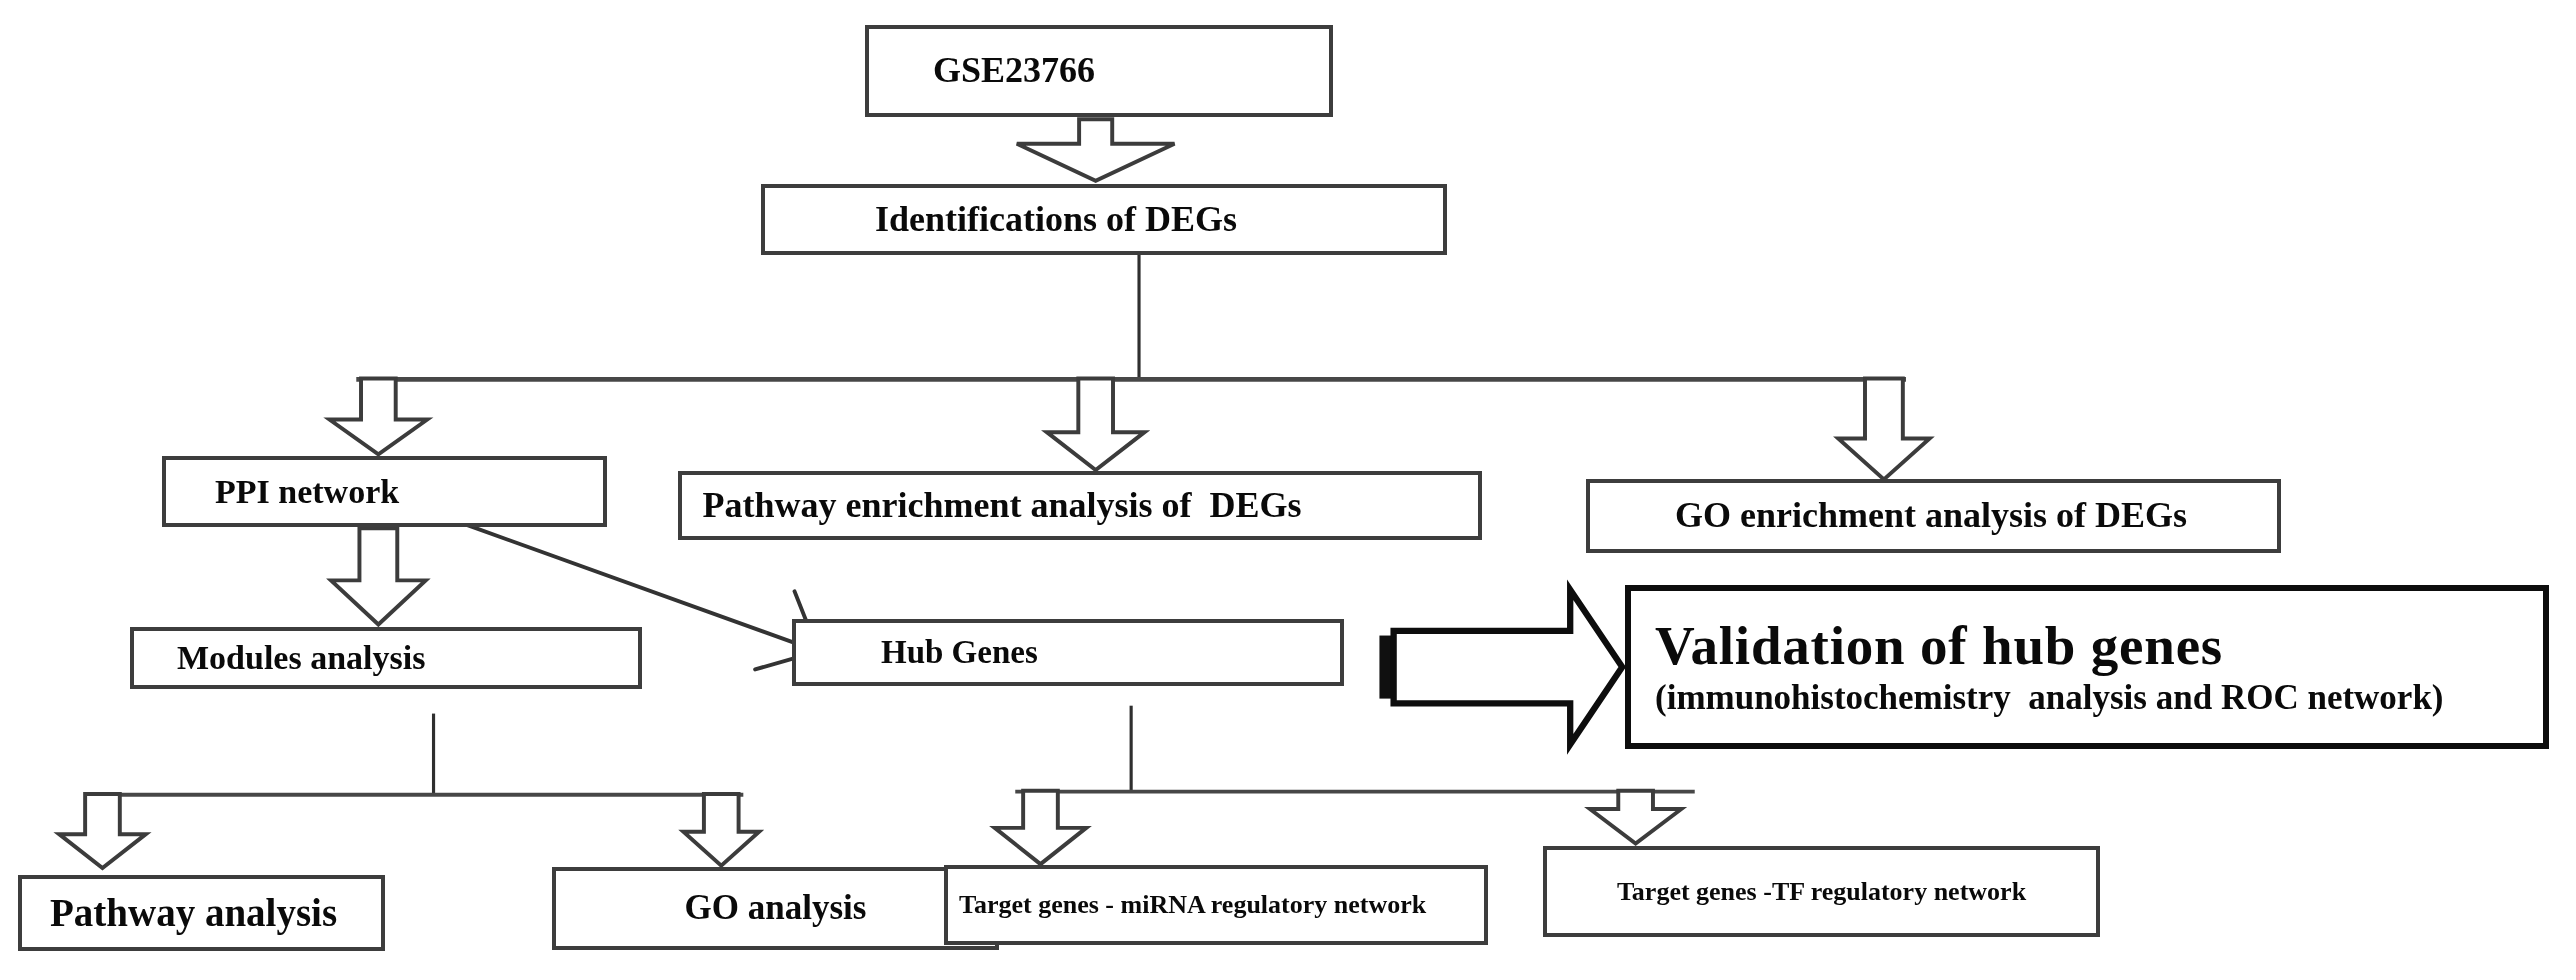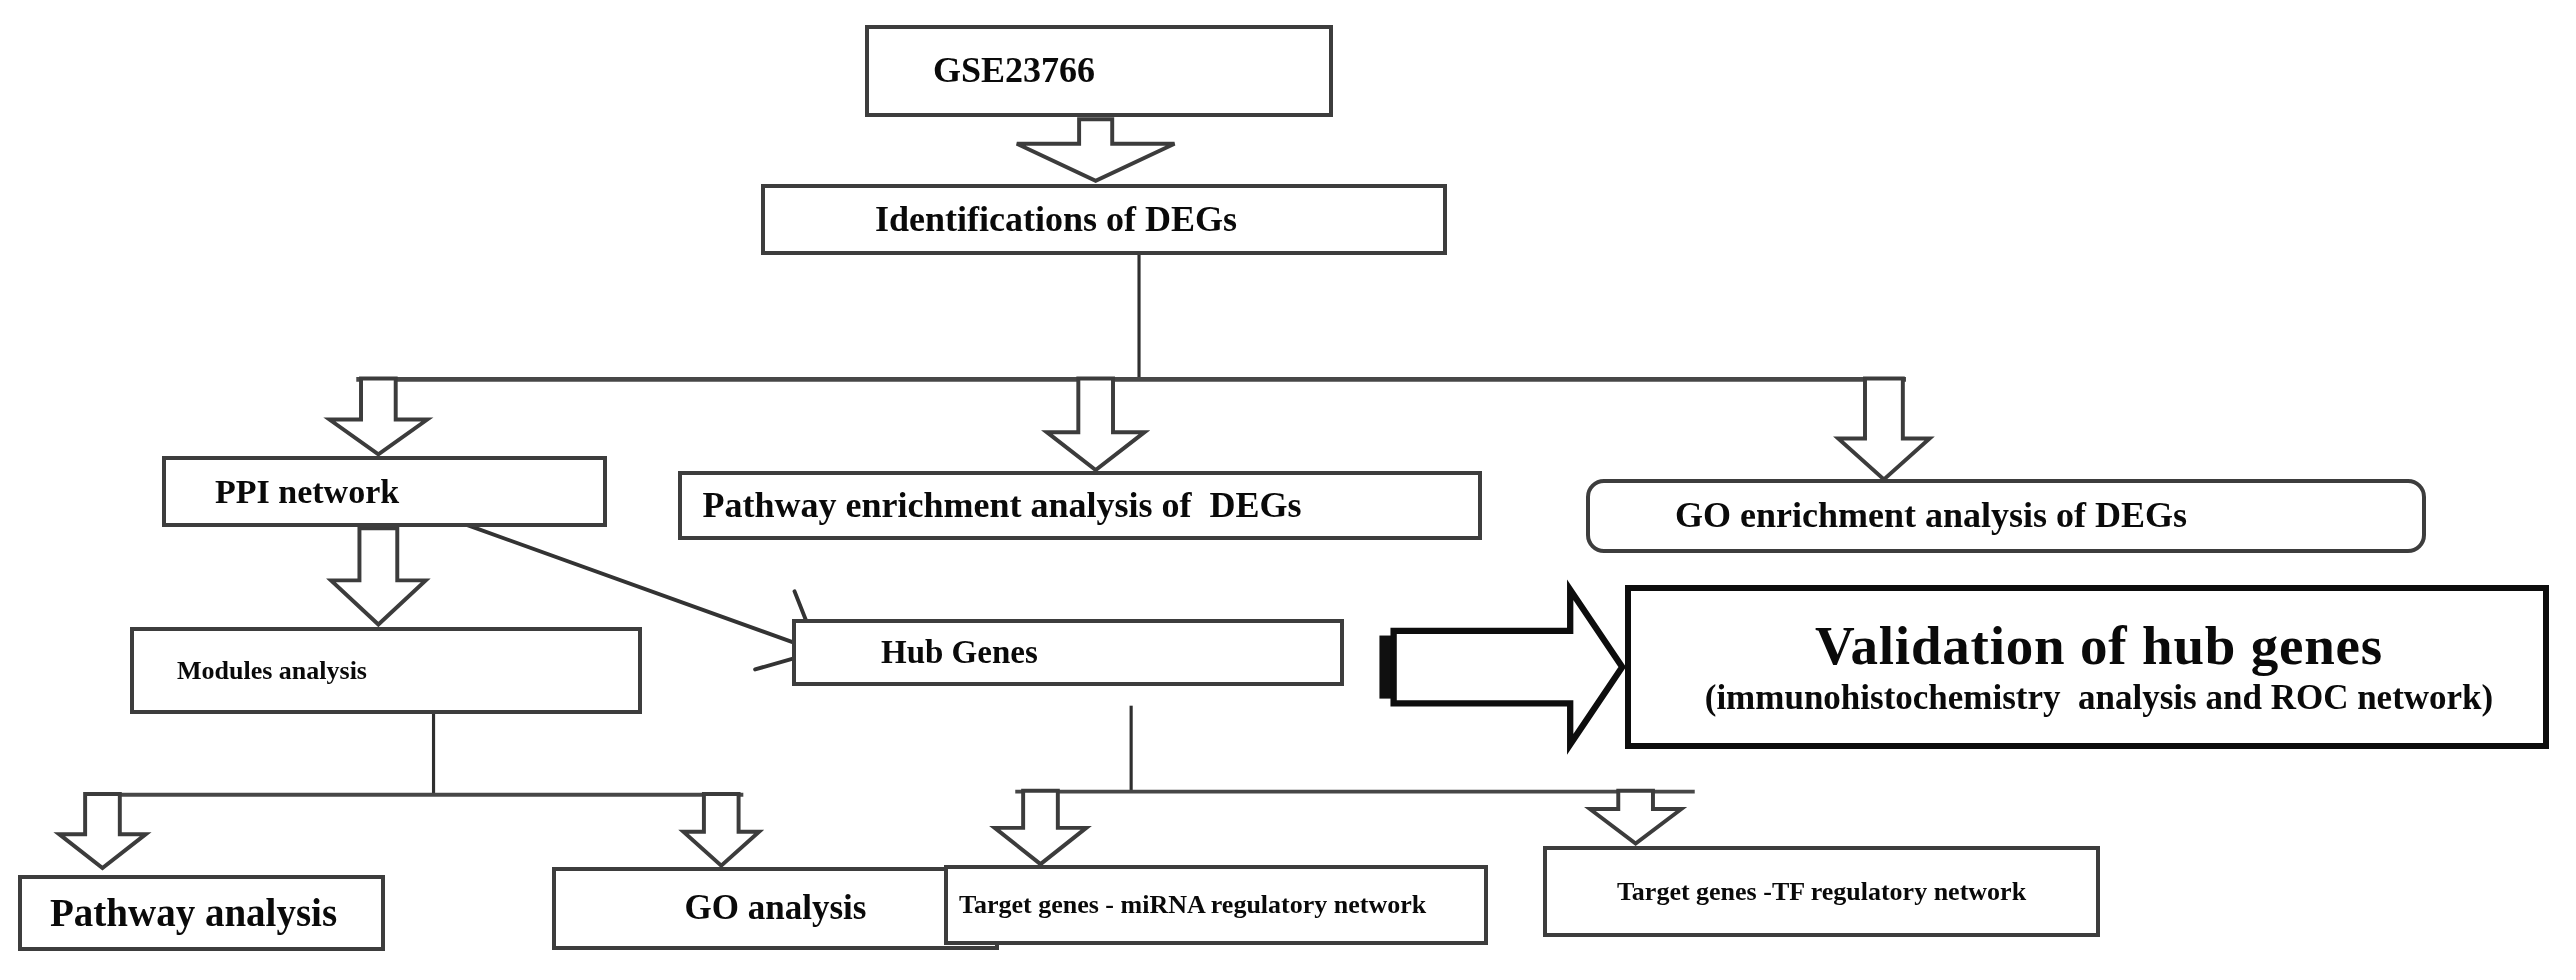--- a/index.html
+++ b/index.html
@@ -27,21 +27,21 @@
     align-items:center;
     color:var(--text);
     font-weight:700;
     line-height:1.05;
     white-space:pre;
   }
   .box.centered{justify-content:center;}
   .box.emphasis{
     border:6.3px solid var(--emphasis);
     flex-direction:column;
-    align-items:center;
+    align-items:flex-start;
     justify-content:center;
   }
   .v-title{font-size:55px;letter-spacing:0.8px;}
   .v-sub{font-size:35px;margin-top:4.7px;}
   svg .thin{stroke:#2f2f2f;stroke-width:4;fill:none;}
   svg .mid{stroke:#474747;stroke-width:6;fill:none;}
   svg .branch{stroke:#474747;stroke-width:5;fill:none;}
   svg .hollow{fill:#ffffff;stroke:#3c3c3c;stroke-width:5;stroke-linejoin:miter;}
   svg .bigarrow{fill:#ffffff;stroke:#0d0d0d;stroke-width:8;stroke-linejoin:miter;}
   svg .diag{stroke:#333333;stroke-width:5;fill:none;stroke-linecap:round;}
@@ -90,25 +90,25 @@
   </div>
 
   <div class="box" style="left:162px;top:456px;width:445px;height:71px;font-size:34px;padding-left:49px;">
     <span>PPI network</span>
   </div>
 
   <div class="box" style="left:678px;top:471px;width:804px;height:69px;font-size:36px;padding-left:20.5px;">
     <span>Pathway enrichment analysis of  DEGs</span>
   </div>
 
-  <div class="box" style="left:1586px;top:479px;width:840px;height:74px;font-size:36px;padding-left:85px;border-radius:18px;">
+  <div class="box" style="left:1586px;top:479px;width:695px;height:74px;font-size:36px;padding-left:85px;">
     <span>GO enrichment analysis of DEGs</span>
   </div>
 
-  <div class="box" style="left:130px;top:627px;width:512px;height:87px;font-size:26px;padding-left:43px;">
+  <div class="box" style="left:130px;top:627px;width:512px;height:62px;font-size:34px;padding-left:43px;">
     <span>Modules analysis</span>
   </div>
 
   <div class="box" style="left:792px;top:619px;width:552px;height:67px;font-size:33px;padding-left:85px;">
     <span>Hub Genes</span>
   </div>
 
   <div class="box emphasis" style="left:1625px;top:585px;width:924px;height:164px;padding-left:24px;">
     <span class="v-title">Validation of hub genes</span>
     <span class="v-sub">(immunohistochemistry  analysis and ROC network)</span>

